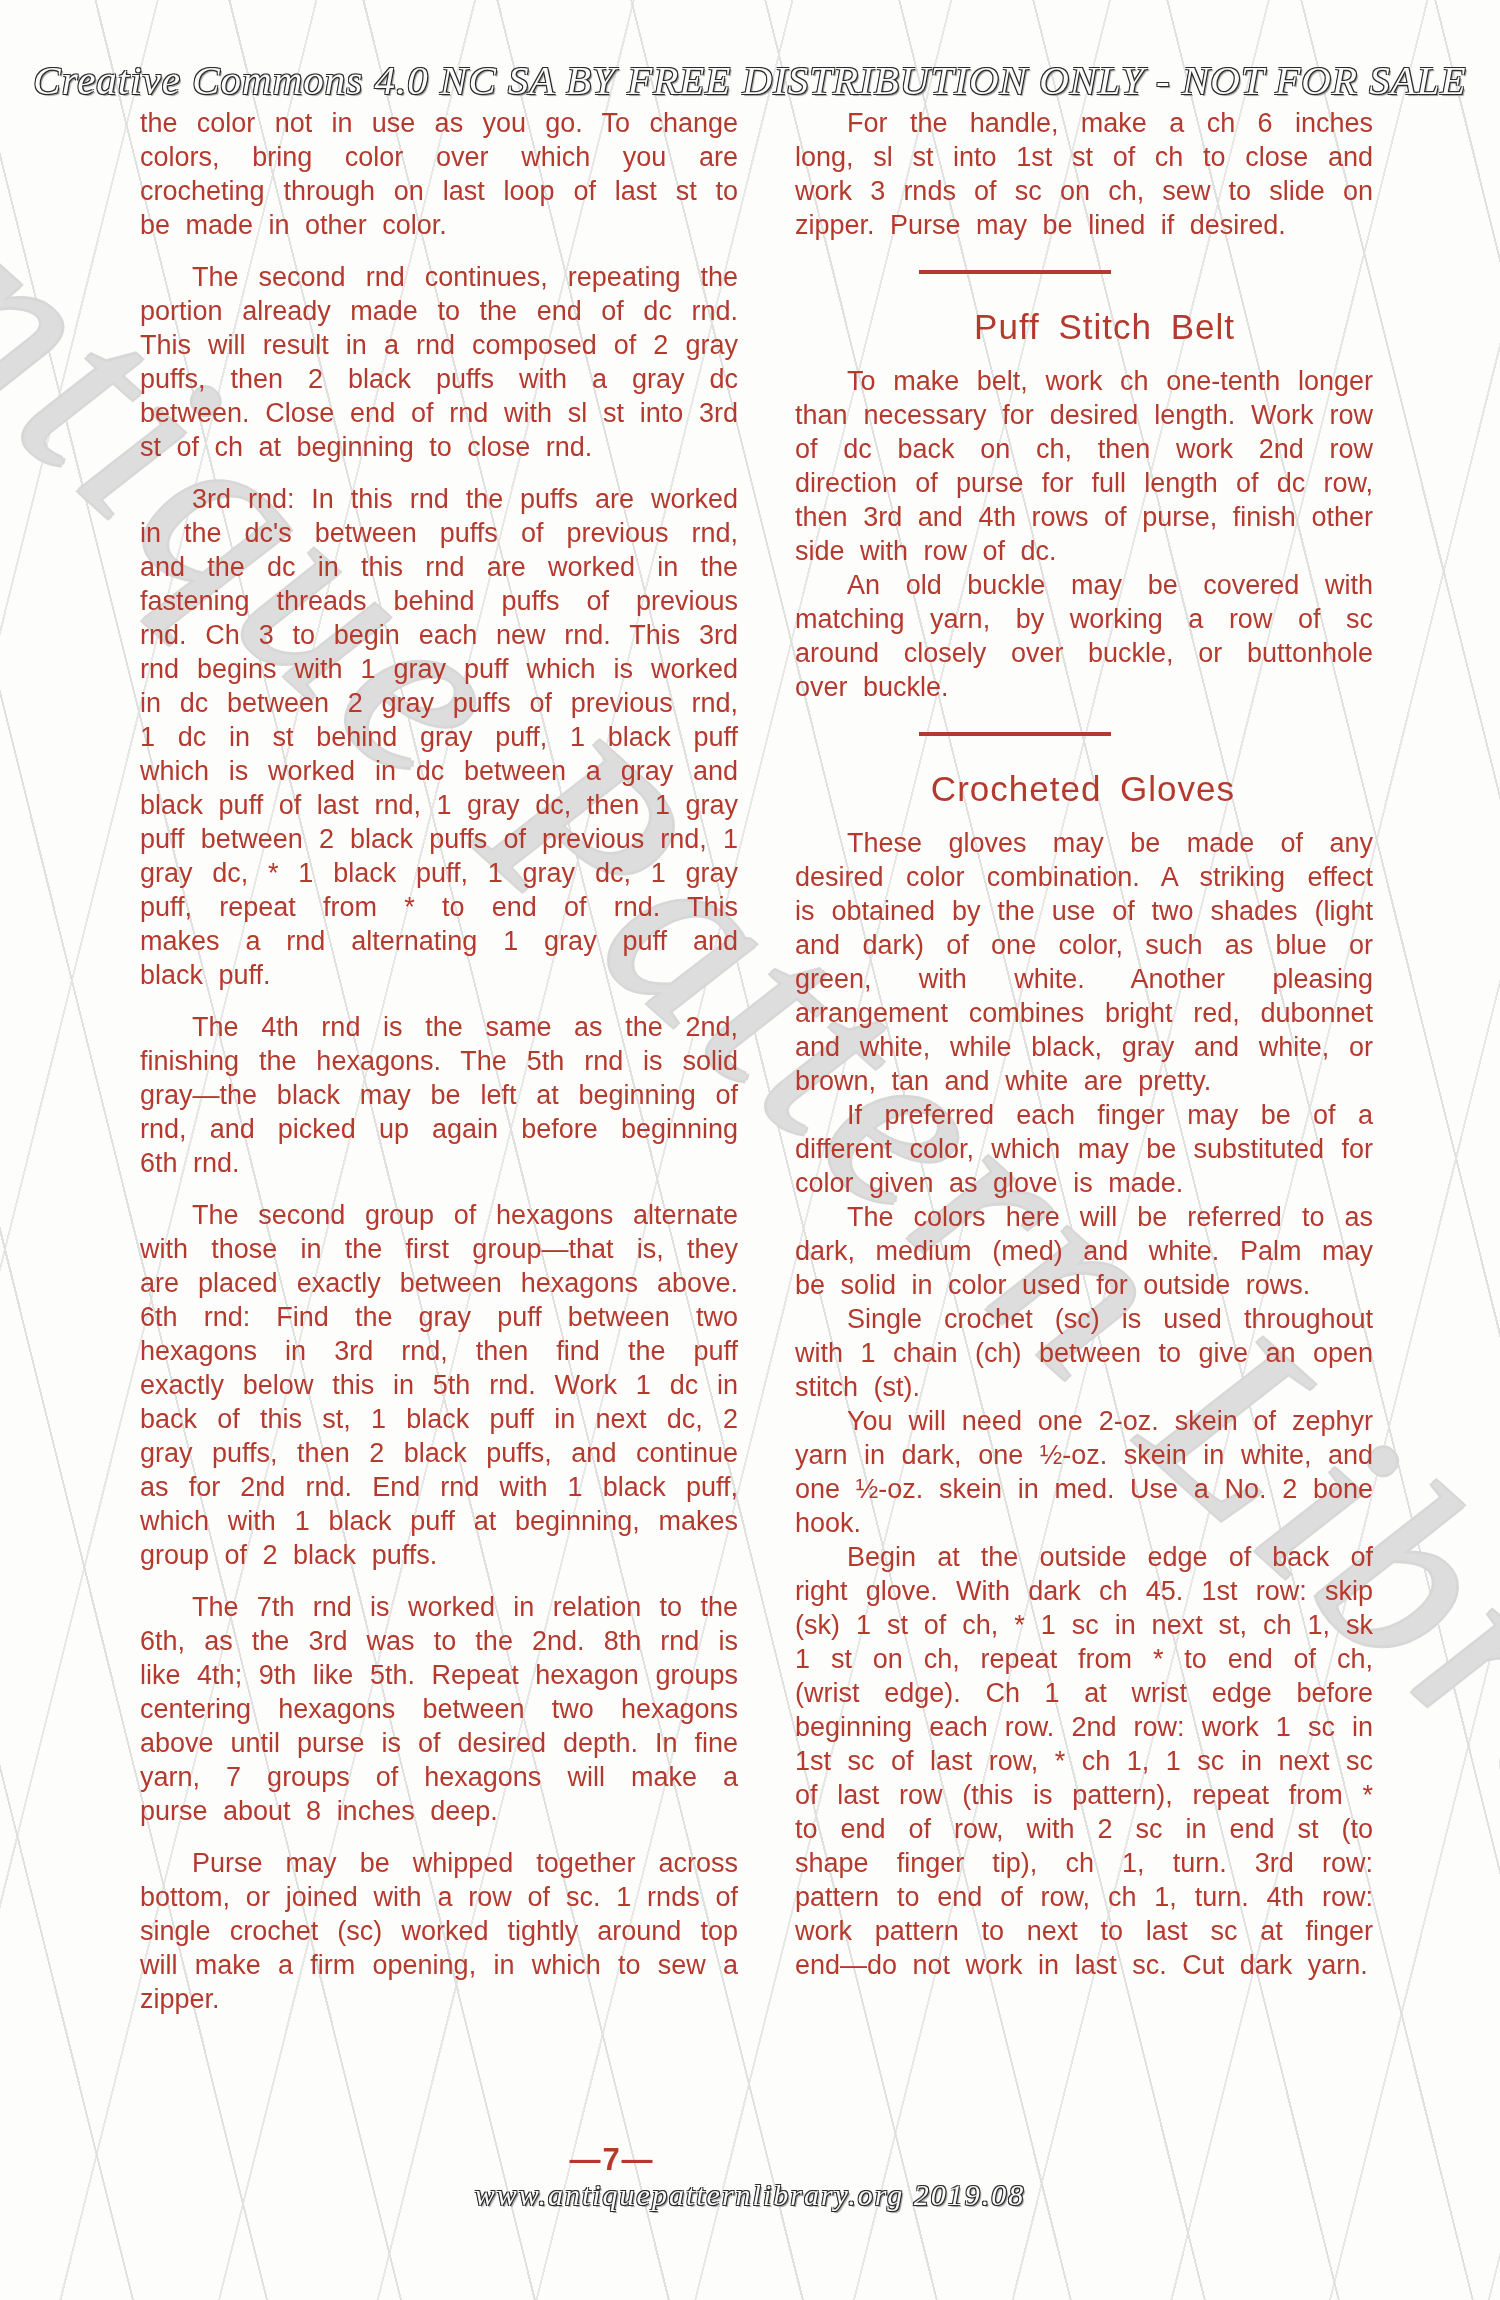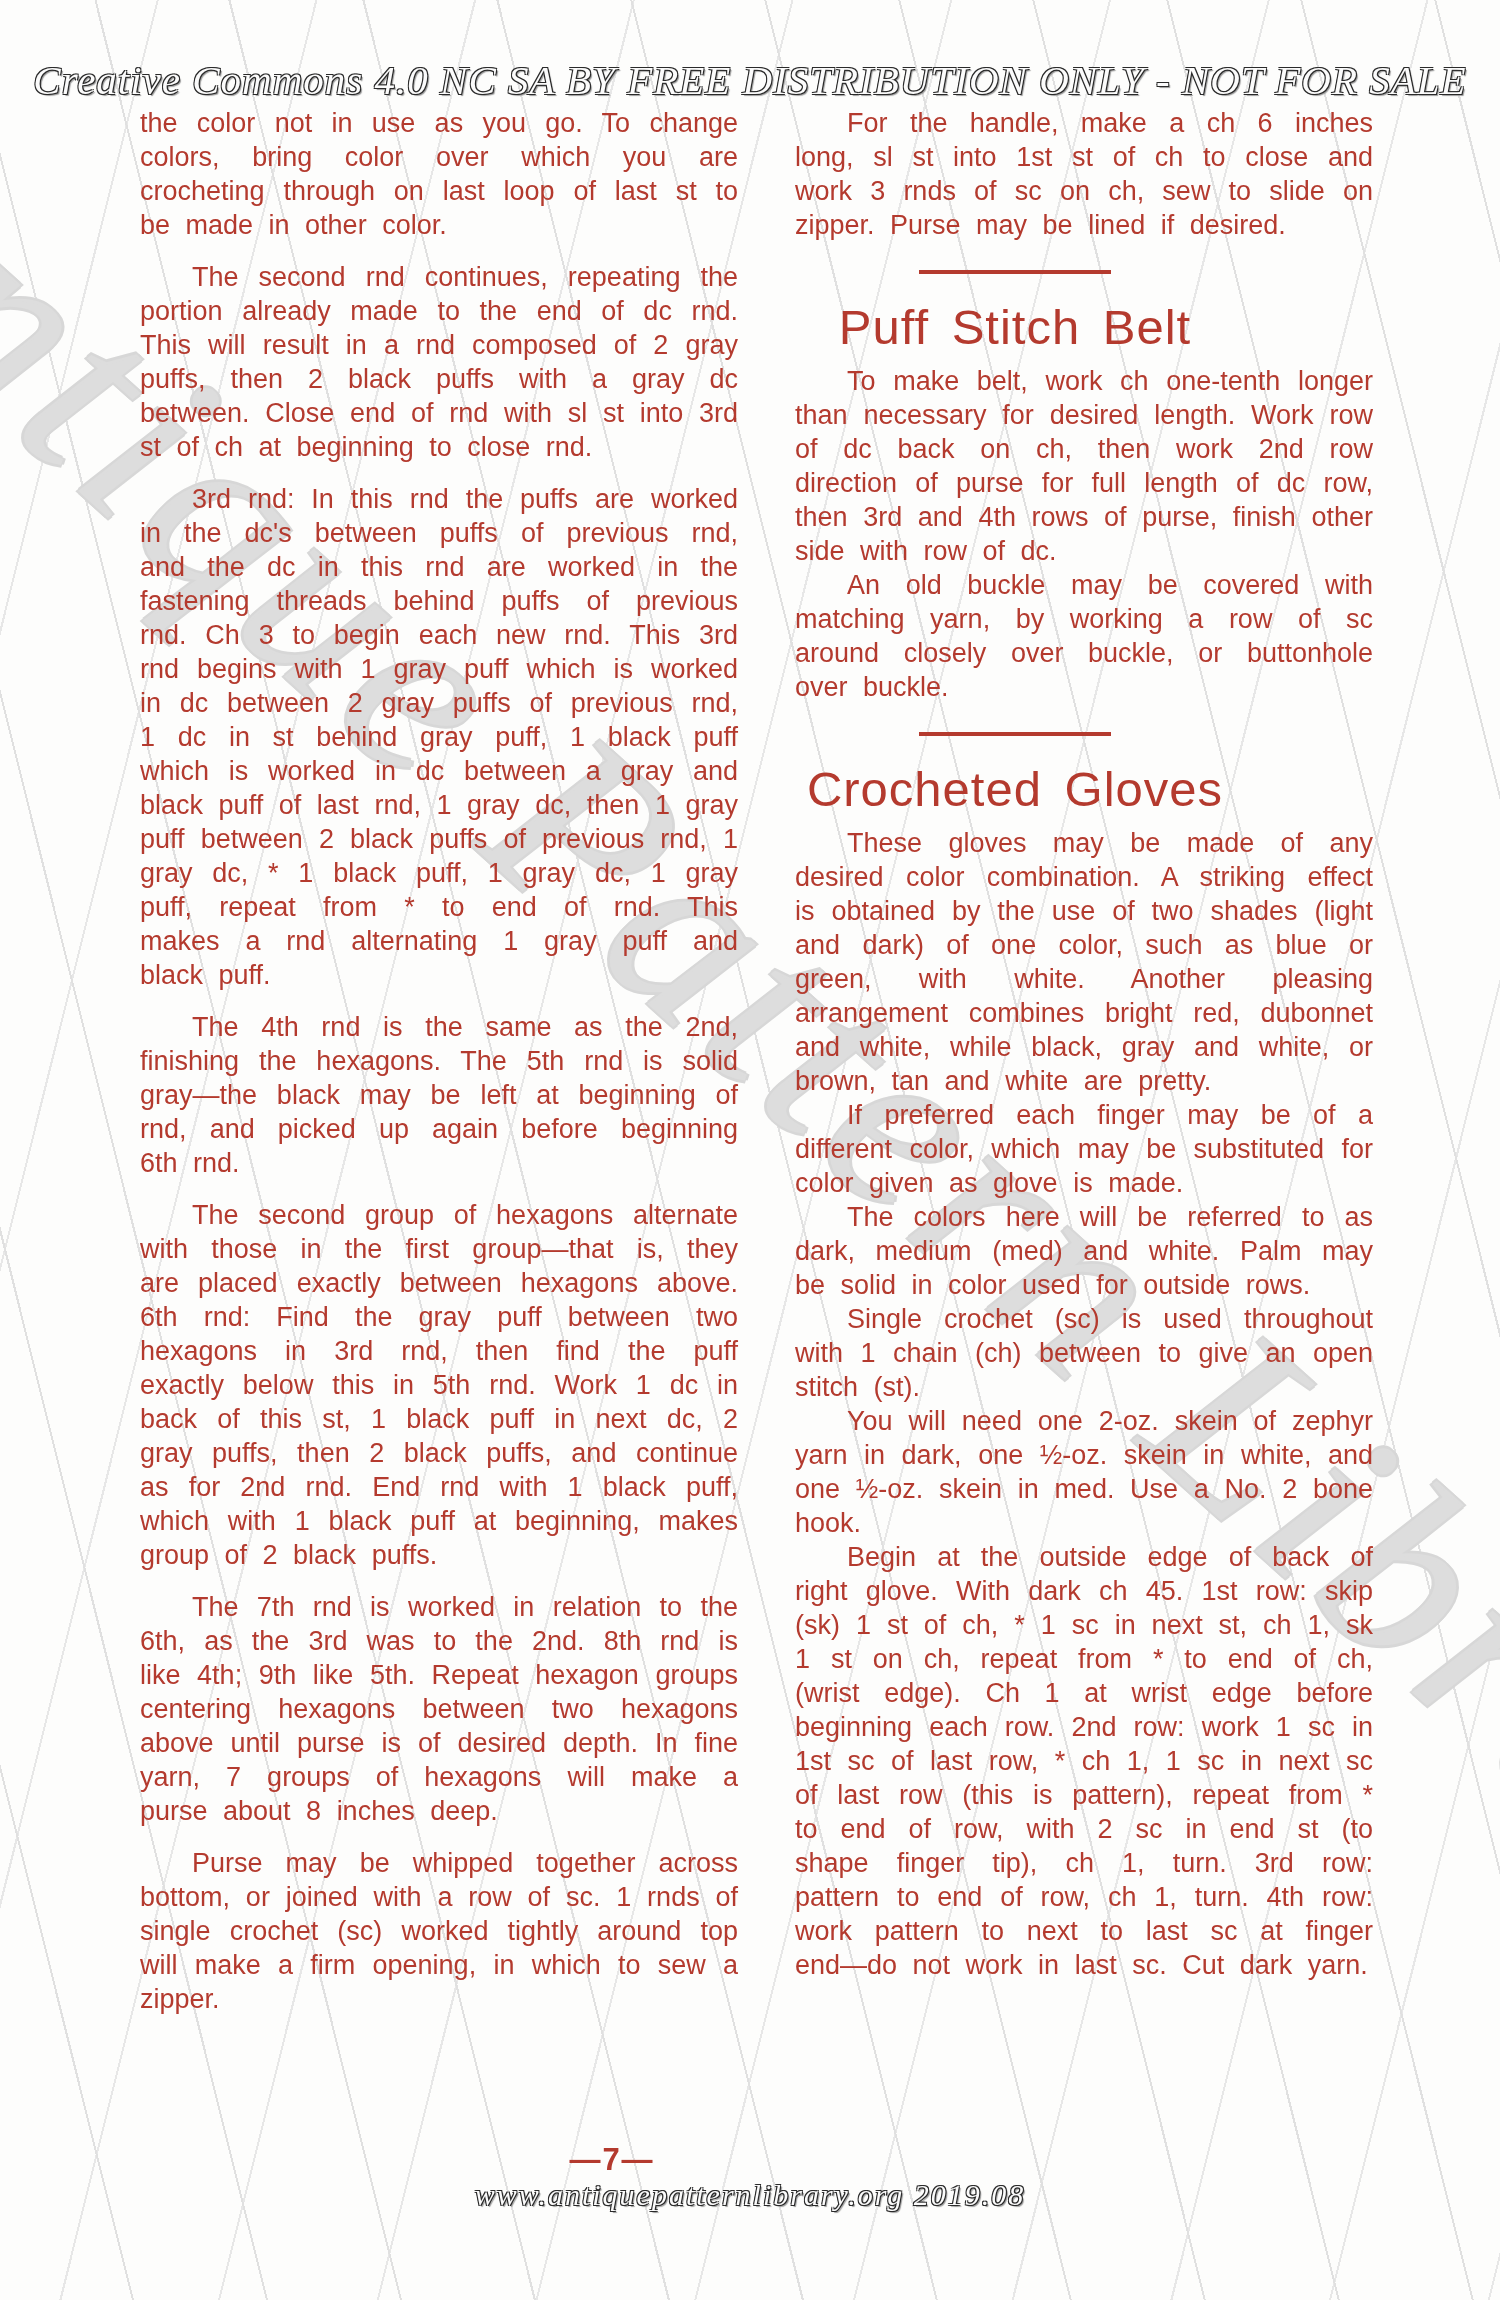--- a/index.html
+++ b/index.html
@@ -83,23 +83,23 @@
   .rc-center { width: 440px; }
   .rule {
     width: 192px;
     height: 0;
     border: none;
     border-top: 4px solid var(--ink);
     margin: 28px auto 0 auto;
   }
   h2.section-title {
     margin: 36px 0 20px 0;
-    text-align: center;
+    text-align: right;
     font-weight: normal;
-    font-size: 49px;
+    font-size: 35px;
     letter-spacing: 1px;
     color: var(--ink);
     text-indent: 0;
   }
 
   
   .page-number {
     position: absolute;
     top: 2142px; left: 612px;
     transform: translateX(-50%);

